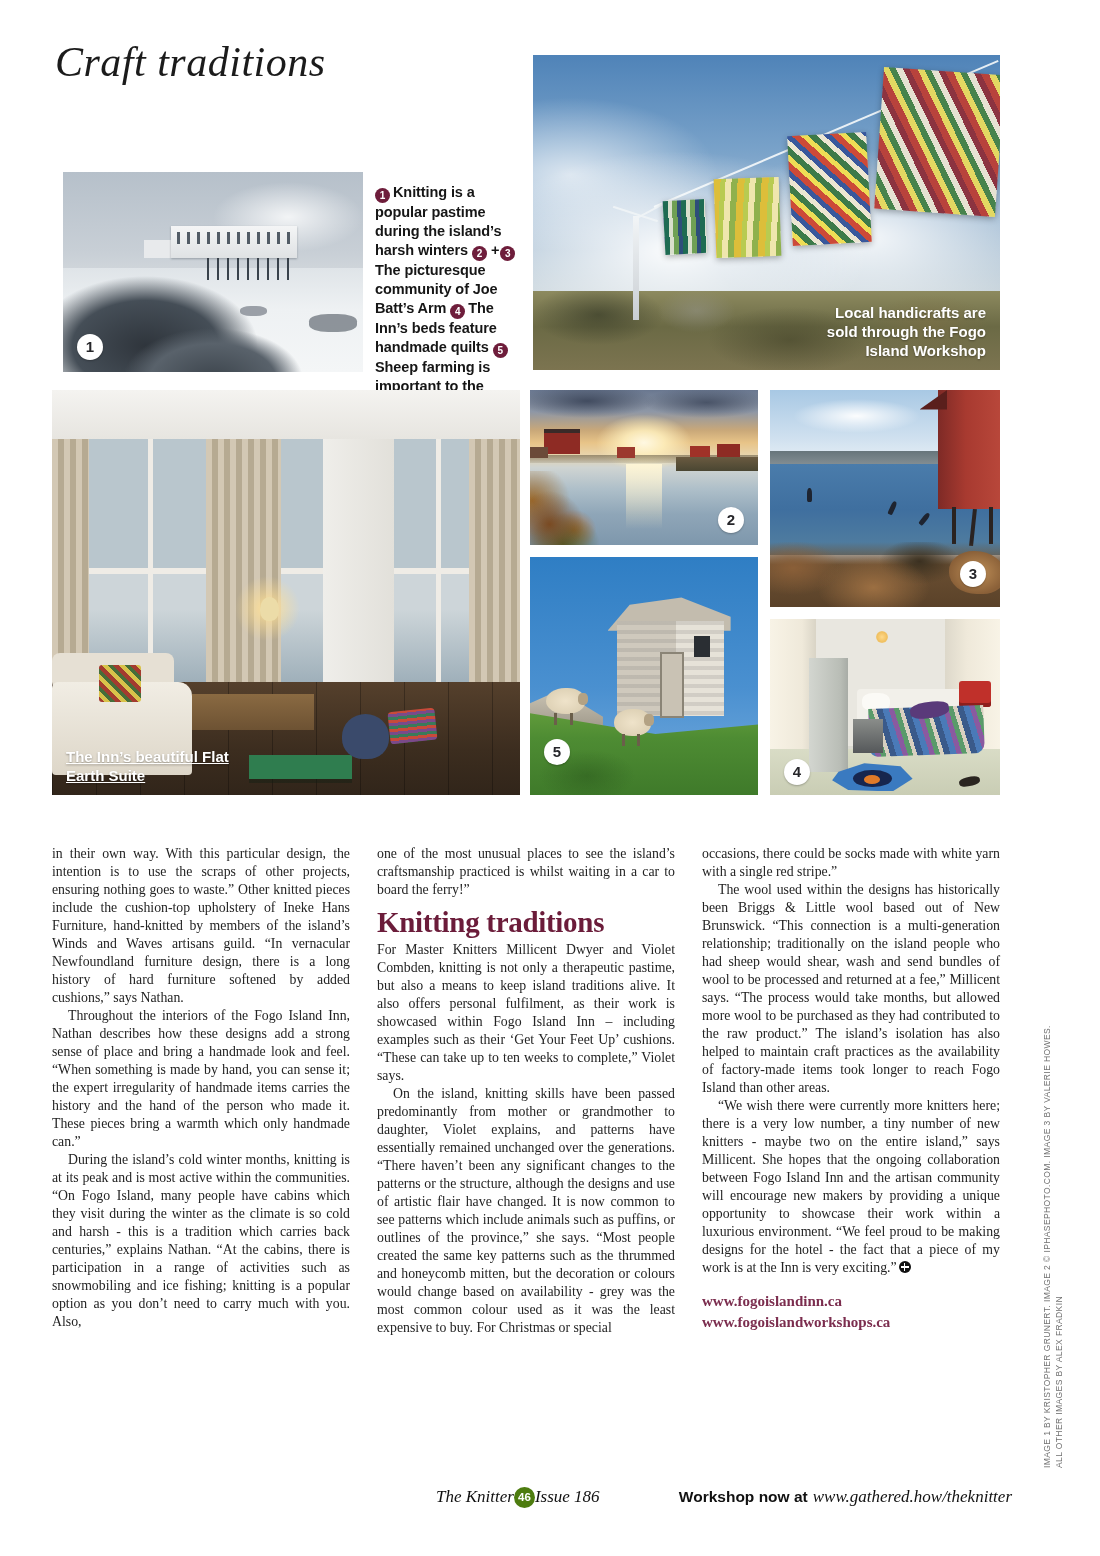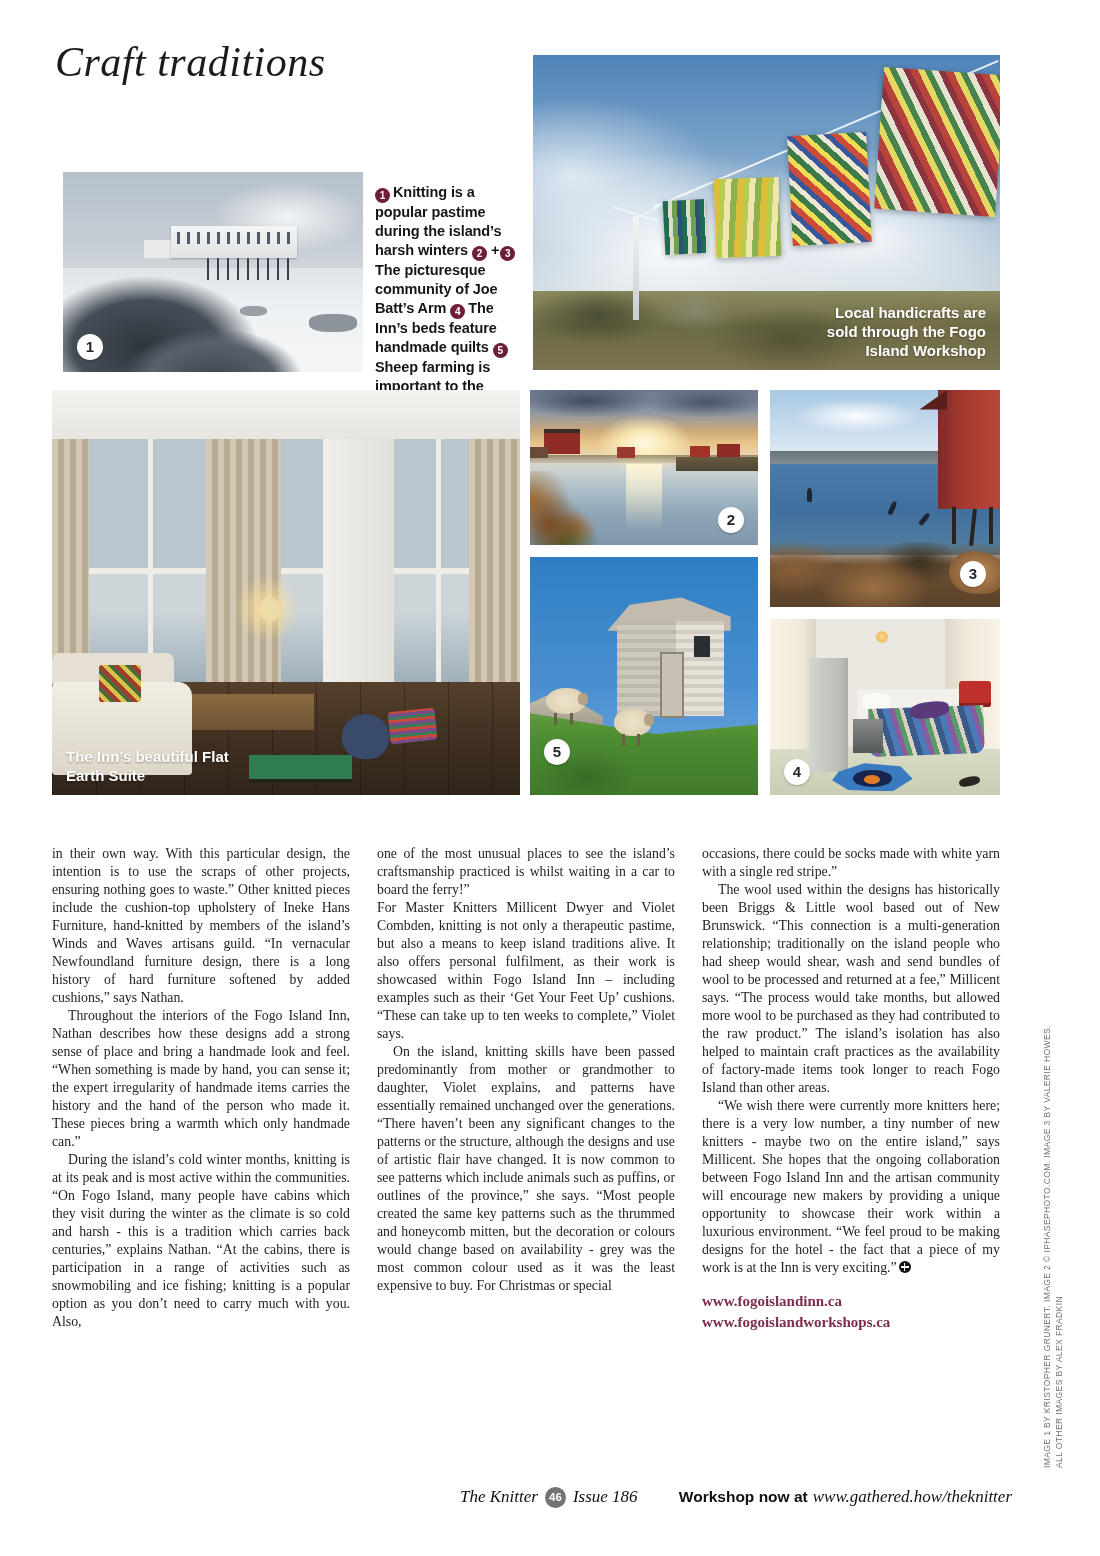--- a/index.html
+++ b/index.html
@@ -97,21 +97,21 @@
   .pi-cushion{left:10%;bottom:23%;width:9%;height:9%;border-radius:3px;background:
     repeating-linear-gradient(45deg,#a33b2f 0 4px,#d8c24a 4px 8px,#466e3a 8px 12px);}
   .pi-table{left:30%;bottom:16%;width:26%;height:9%;background:linear-gradient(180deg,#8a6a42,#6d5233);}
   .pi-lampglow{left:39%;top:46%;width:14%;height:16%;background:
     radial-gradient(closest-side,rgba(255,224,150,.95),rgba(255,224,150,0));}
   .pi-lamp{left:44.5%;top:51%;width:4%;height:6%;border-radius:50% 50% 42% 42%;background:#ecdca8;}
   .pi-bench{left:42%;bottom:4%;width:22%;height:6%;background:#2f7d4f;box-shadow:0 4px 0 rgba(20,30,20,.45);}
   .pi-pouf{left:62%;bottom:9%;width:10%;height:11%;border-radius:50% 50% 45% 45%;background:#3a4a6b;}
   .pi-throw{left:72%;bottom:13%;width:10%;height:8%;border-radius:4px;transform:rotate(-6deg);background:
     repeating-linear-gradient(0deg,#7a4a8a 0 3px,#c84a3a 3px 6px,#3a7a5a 6px 9px);}
-  .pi-caption{left:14px;bottom:10px;width:170px;}
+  .pi-caption{left:14px;bottom:10px;width:170px;text-decoration:underline;}
 
   
   .photo-sunset{left:530px;top:390px;width:228px;height:155px;}
   .ps-sky{inset:0;background:
     radial-gradient(30% 26% at 50% 34%,#fff8e2 0%,rgba(255,240,190,.85) 30%,rgba(255,220,150,0) 70%),
     linear-gradient(180deg,#6a7890 0%,#8e97a6 14%,#c9a879 26%,#e8c488 34%,#e8d4ac 42%,#cfd4d2 50%,#aebfc9 64%,#8fa6b8 80%,#7e97ac 100%);}
   .ps-clouddark1{left:-5%;top:-4%;width:60%;height:22%;background:
     radial-gradient(closest-side,rgba(55,65,85,.85),rgba(55,65,85,0));}
   .ps-clouddark2{right:-5%;top:-2%;width:55%;height:20%;background:
     radial-gradient(closest-side,rgba(60,70,90,.8),rgba(60,70,90,0));}
@@ -221,23 +221,23 @@
   .endmark::before{content:"";position:absolute;left:2px;top:5.2px;width:8px;height:1.6px;background:#fff;}
   .endmark::after{content:"";position:absolute;left:5.2px;top:2px;width:1.6px;height:8px;background:#fff;}
 
   
   .credits{position:absolute;white-space:nowrap;font:8.5px/11px "Liberation Sans",sans-serif;
            color:#707070;letter-spacing:.4px;transform:rotate(-90deg);transform-origin:0 0;}
   .credits-1{left:1042px;top:1468px;}
   .credits-2{left:1054px;top:1468px;}
 
   
-  .footer-left{position:absolute;left:436px;top:1486px;display:flex;align-items:center;gap:7px;margin-left:24px;}
+  .footer-left{position:absolute;left:436px;top:1486px;display:flex;align-items:center;}
   .fmag,.fissue{font:400 17px/22px "Liberation Serif",serif;font-style:italic;color:#111;}
-  .fnum{display:inline-flex;width:21px;height:21px;border-radius:50%;background:#737373;color:#fff;
+  .fnum{display:inline-flex;width:21px;height:21px;border-radius:50%;background:#4d7c0f;color:#fff;
         font:700 11.5px/21px "Liberation Sans",sans-serif;align-items:center;justify-content:center;}
   .footer-right{position:absolute;right:88px;top:1486px;display:flex;align-items:baseline;gap:5px;}
   .fsub{font:700 15.5px/22px "Liberation Sans",sans-serif;color:#111;}
   .furl{font:400 17px/22px "Liberation Serif",serif;font-style:italic;color:#111;text-decoration:none;}
 </style>
 </head>
 <body>
 
 <div class="page">
 
@@ -379,20 +379,21 @@
   </div>
 
   <div class="columns">
     <div class="col">
       <p>in their own way. With this particular design, the intention is to use the scraps of other projects, ensuring nothing goes to waste.” Other knitted pieces include the cushion-top upholstery of Ineke Hans Furniture, hand-knitted by members of the island’s Winds and Waves artisans guild. “In vernacular Newfoundland furniture design, there is a long history of hard furniture softened by added cushions,” says Nathan.</p>
       <p class="indent">Throughout the interiors of the Fogo Island Inn, Nathan describes how these designs add a strong sense of place and bring a handmade look and feel. “When something is made by hand, you can sense it; the expert irregularity of handmade items carries the history and the hand of the person who made it. These pieces bring a warmth which only handmade can.”</p>
       <p class="indent">During the island’s cold winter months, knitting is at its peak and is most active within the communities. “On Fogo Island, many people have cabins which they visit during the winter as the climate is so cold and harsh - this is a tradition which carries back centuries,” explains Nathan. “At the cabins, there is participation in a range of activities such as snowmobiling and ice fishing; knitting is a popular option as you don’t need to carry much with you. Also,</p>
     </div>
     <div class="col">
       <p>one of the most unusual places to see the island’s craftsmanship practiced is whilst waiting in a car to board the ferry!”</p>
+      <h2 class="subhead">Knitting traditions</h2>
       <p>For Master Knitters Millicent Dwyer and Violet Combden, knitting is not only a therapeutic pastime, but also a means to keep island traditions alive. It also offers personal fulfilment, as their work is showcased within Fogo Island Inn – including examples such as their ‘Get Your Feet Up’ cushions. “These can take up to ten weeks to complete,” Violet says.</p>
       <p class="indent">On the island, knitting skills have been passed predominantly from mother or grandmother to daughter, Violet explains, and patterns have essentially remained unchanged over the generations. “There haven’t been any significant changes to the patterns or the structure, although the designs and use of artistic flair have changed. It is now common to see patterns which include animals such as puffins, or outlines of the province,” she says. “Most people created the same key patterns such as the thrummed and honeycomb mitten, but the decoration or colours would change based on availability - grey was the most common colour used as it was the least expensive to buy. For Christmas or special</p>
     </div>
     <div class="col">
       <p>occasions, there could be socks made with white yarn with a single red stripe.”</p>
       <p class="indent">The wool used within the designs has historically been Briggs &amp; Little wool based out of New Brunswick. “This connection is a multi-generation relationship; traditionally on the island people who had sheep would shear, wash and send bundles of wool to be processed and returned at a fee,” Millicent says. “The process would take months, but allowed more wool to be purchased as they had contributed to the raw product.” The island’s isolation has also helped to maintain craft practices as the availability of factory-made items took longer to reach Fogo Island than other areas.</p>
       <p class="indent"><span>“We wish there were currently more knitters here; there is a very low number, a tiny number of new knitters - maybe two on the entire island,” says Millicent. She hopes that the ongoing collaboration between Fogo Island Inn and the artisan community will encourage new makers by providing a unique opportunity to showcase their work within a luxurious environment. “We feel proud to be making designs for the hotel - the fact that a piece of my work is at the Inn is very exciting.”</span><span class="endmark"></span></p>
       <div class="links">
         <a href="#" class="weblink">www.fogoislandinn.ca</a>
         <a href="#" class="weblink">www.fogoislandworkshops.ca</a>

